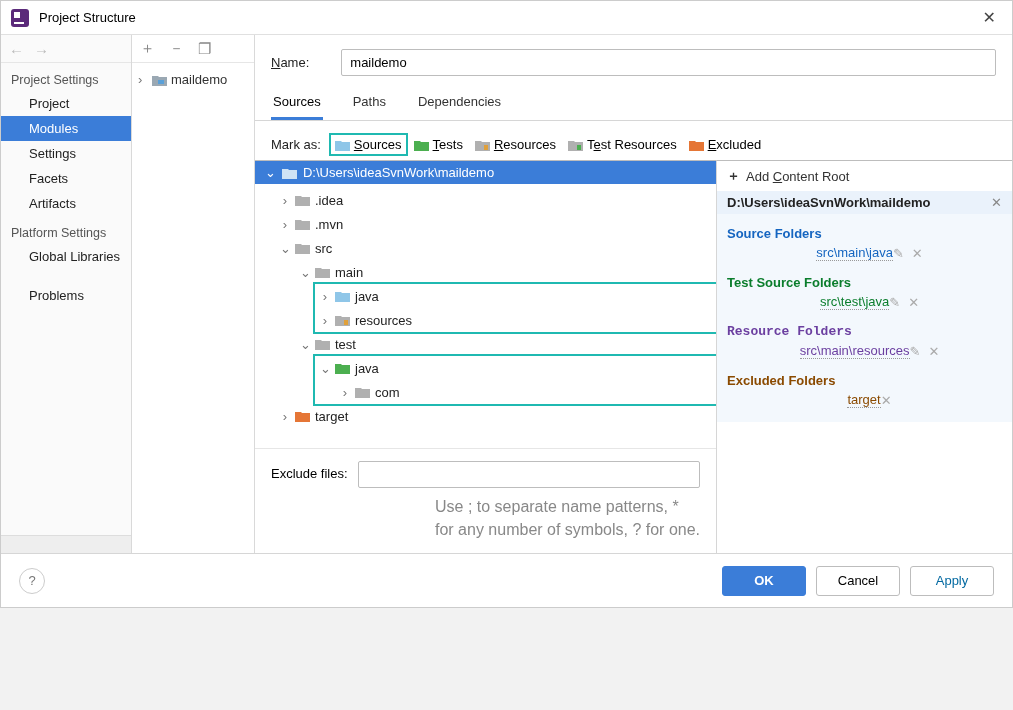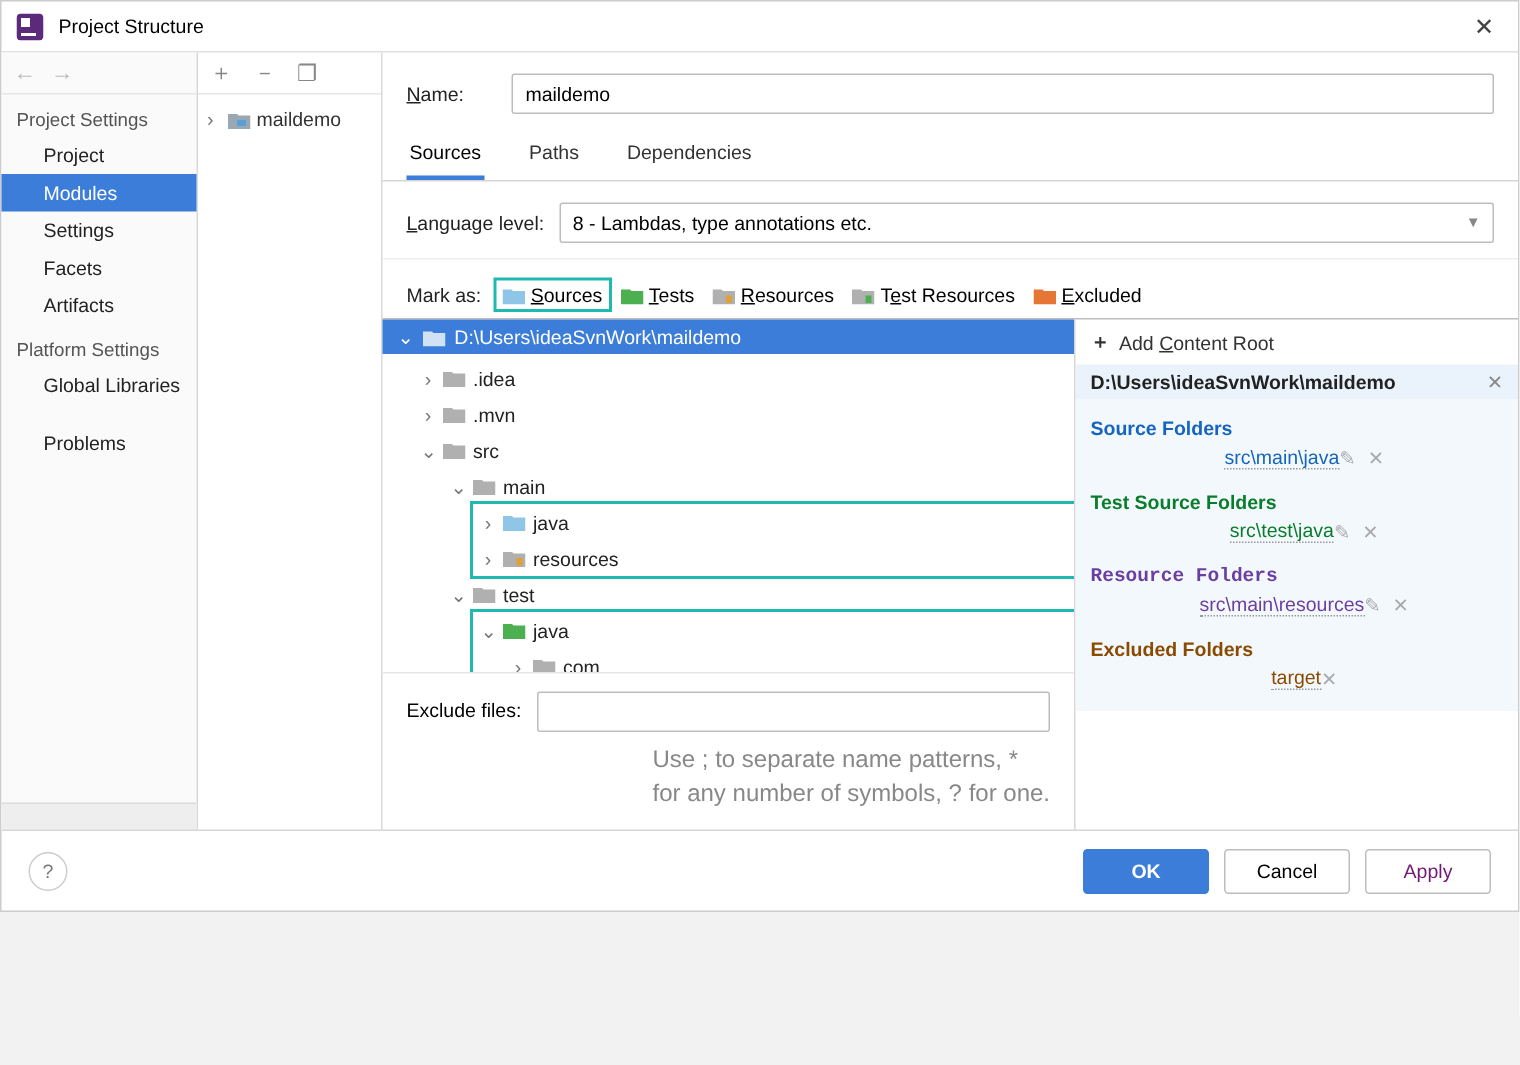--- a/index.html
+++ b/index.html
@@ -80,21 +80,21 @@
 
 .exclude-row { display: flex; align-items: flex-start; padding: 12px 16px 4px 16px; gap: 10px; border-top: 1px solid #e6e6e6; }
 .exclude-row input { flex: 1; padding: 5px 8px; border: 1px solid #bdbdbd; border-radius: 2px; }
 .hint { color: #888; padding: 4px 16px 12px 180px; font-size: 16px; line-height: 1.4; }
 
 .footer { height: 54px; border-top: 1px solid #d6d6d6; display: flex; align-items: center; padding: 0 18px; gap: 10px; }
 .help-btn { width: 26px; height: 26px; border: 1px solid #ccc; border-radius: 50%; display: flex; align-items: center; justify-content: center; color: #777; cursor: pointer; }
 .footer .gap { flex: 1; }
 .btn { min-width: 84px; height: 30px; border: 1px solid #bdbdbd; border-radius: 3px; background: #fff; cursor: pointer; display: flex; align-items: center; justify-content: center; }
 .btn.primary { background: #3b7dd8; color: #fff; border-color: #3b7dd8; font-weight: 600; }
-.btn.disabled { color: #701a75; }
+.btn.disabled { color: #0369a1; }
 
 svg.folder { width: 15px; height: 12px; }
 </style>
 </head>
 <body>
 
 <div class="window">
   <div class="titlebar">
     <span class="app-icon">
       <svg viewBox="0 0 18 18">
@@ -151,27 +151,20 @@
         <label><span style="text-decoration:underline">N</span>ame:</label>
         <input type="text" value="maildemo" style="">
       </div>
 
       <div class="tabs">
         <div class="tab active">Sources</div>
         <div class="tab">Paths</div>
         <div class="tab">Dependencies</div>
       </div>
 
-      <div class="lang-row">
-        <label><span style="text-decoration:underline">L</span>anguage level:</label>
-        <div class="select">
-          <span>8 - Lambdas, type annotations etc.</span>
-          <span class="triangle">▼</span>
-        </div>
-      </div>
 
       <div class="mark-row">
         <span class="lbl">Mark as:</span>
         <span class="mark-chip hl">
           <svg class="folder" viewBox="0 0 15 12">
               <path d="M0 2 h6 l1 1 h8 v9 h-15 z" fill="#8fc6e8"></path>
             </svg>
           <span><span class="u">S</span>ources</span>
         </span>
         <span class="mark-chip">

